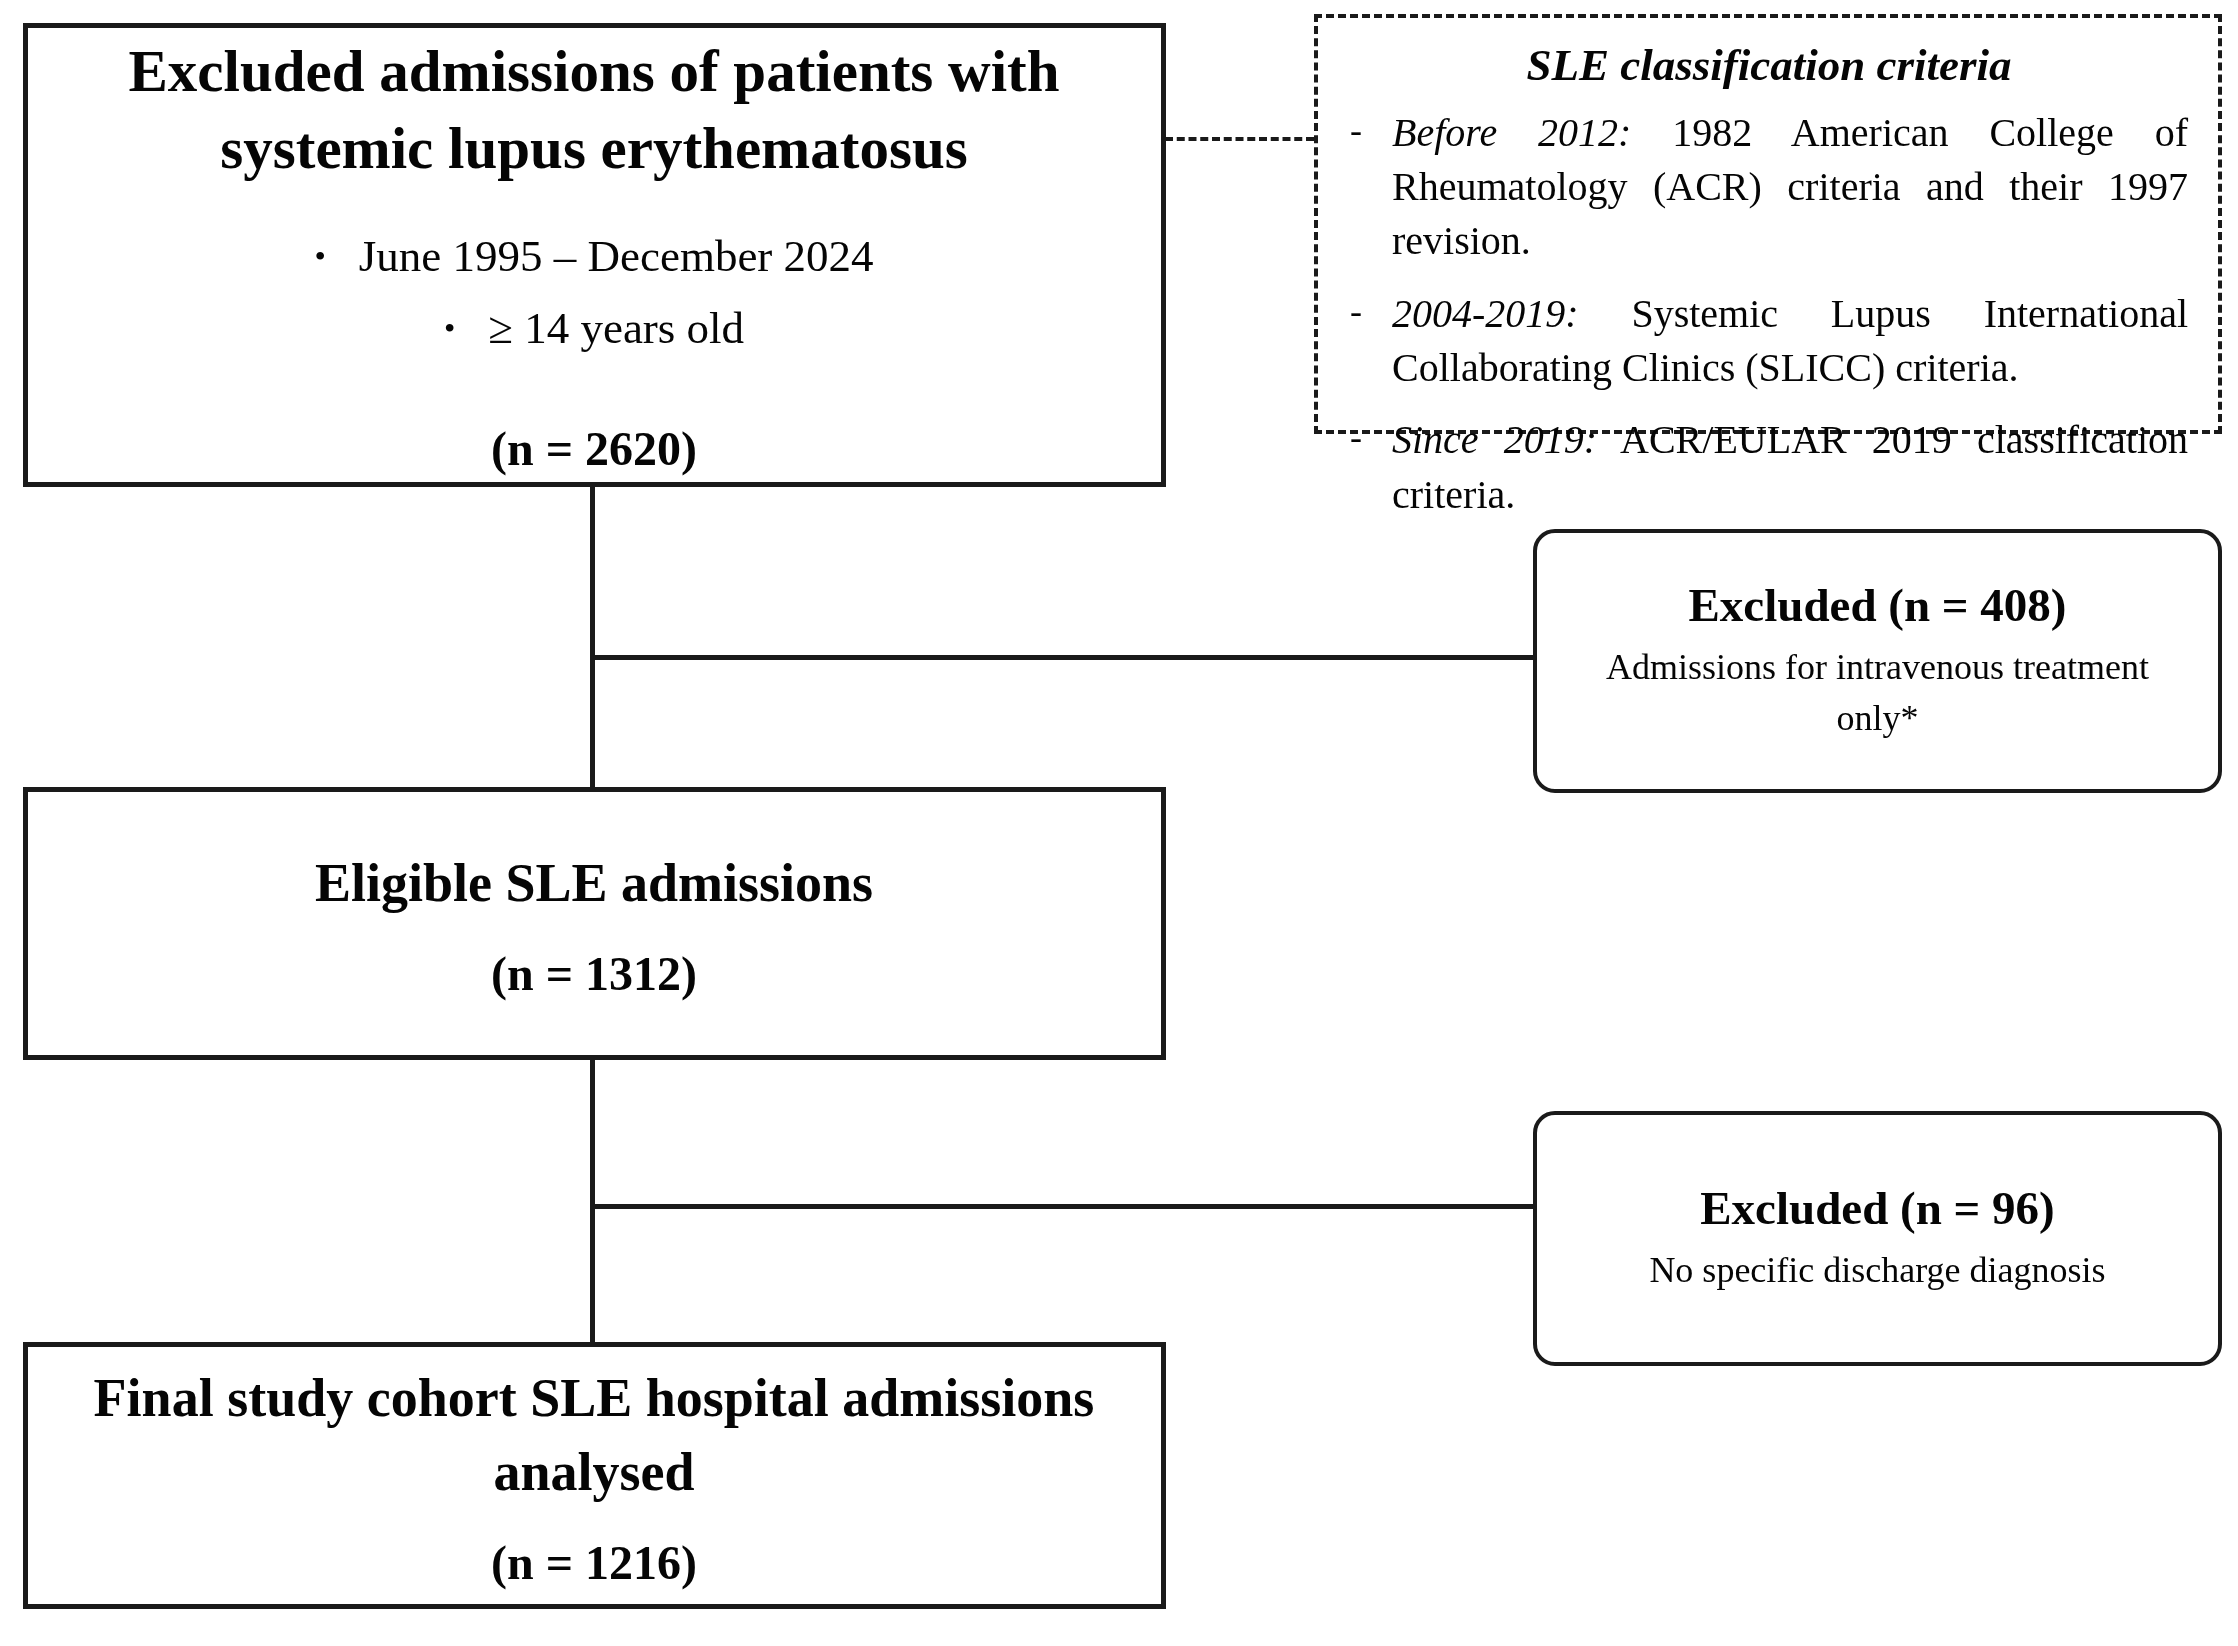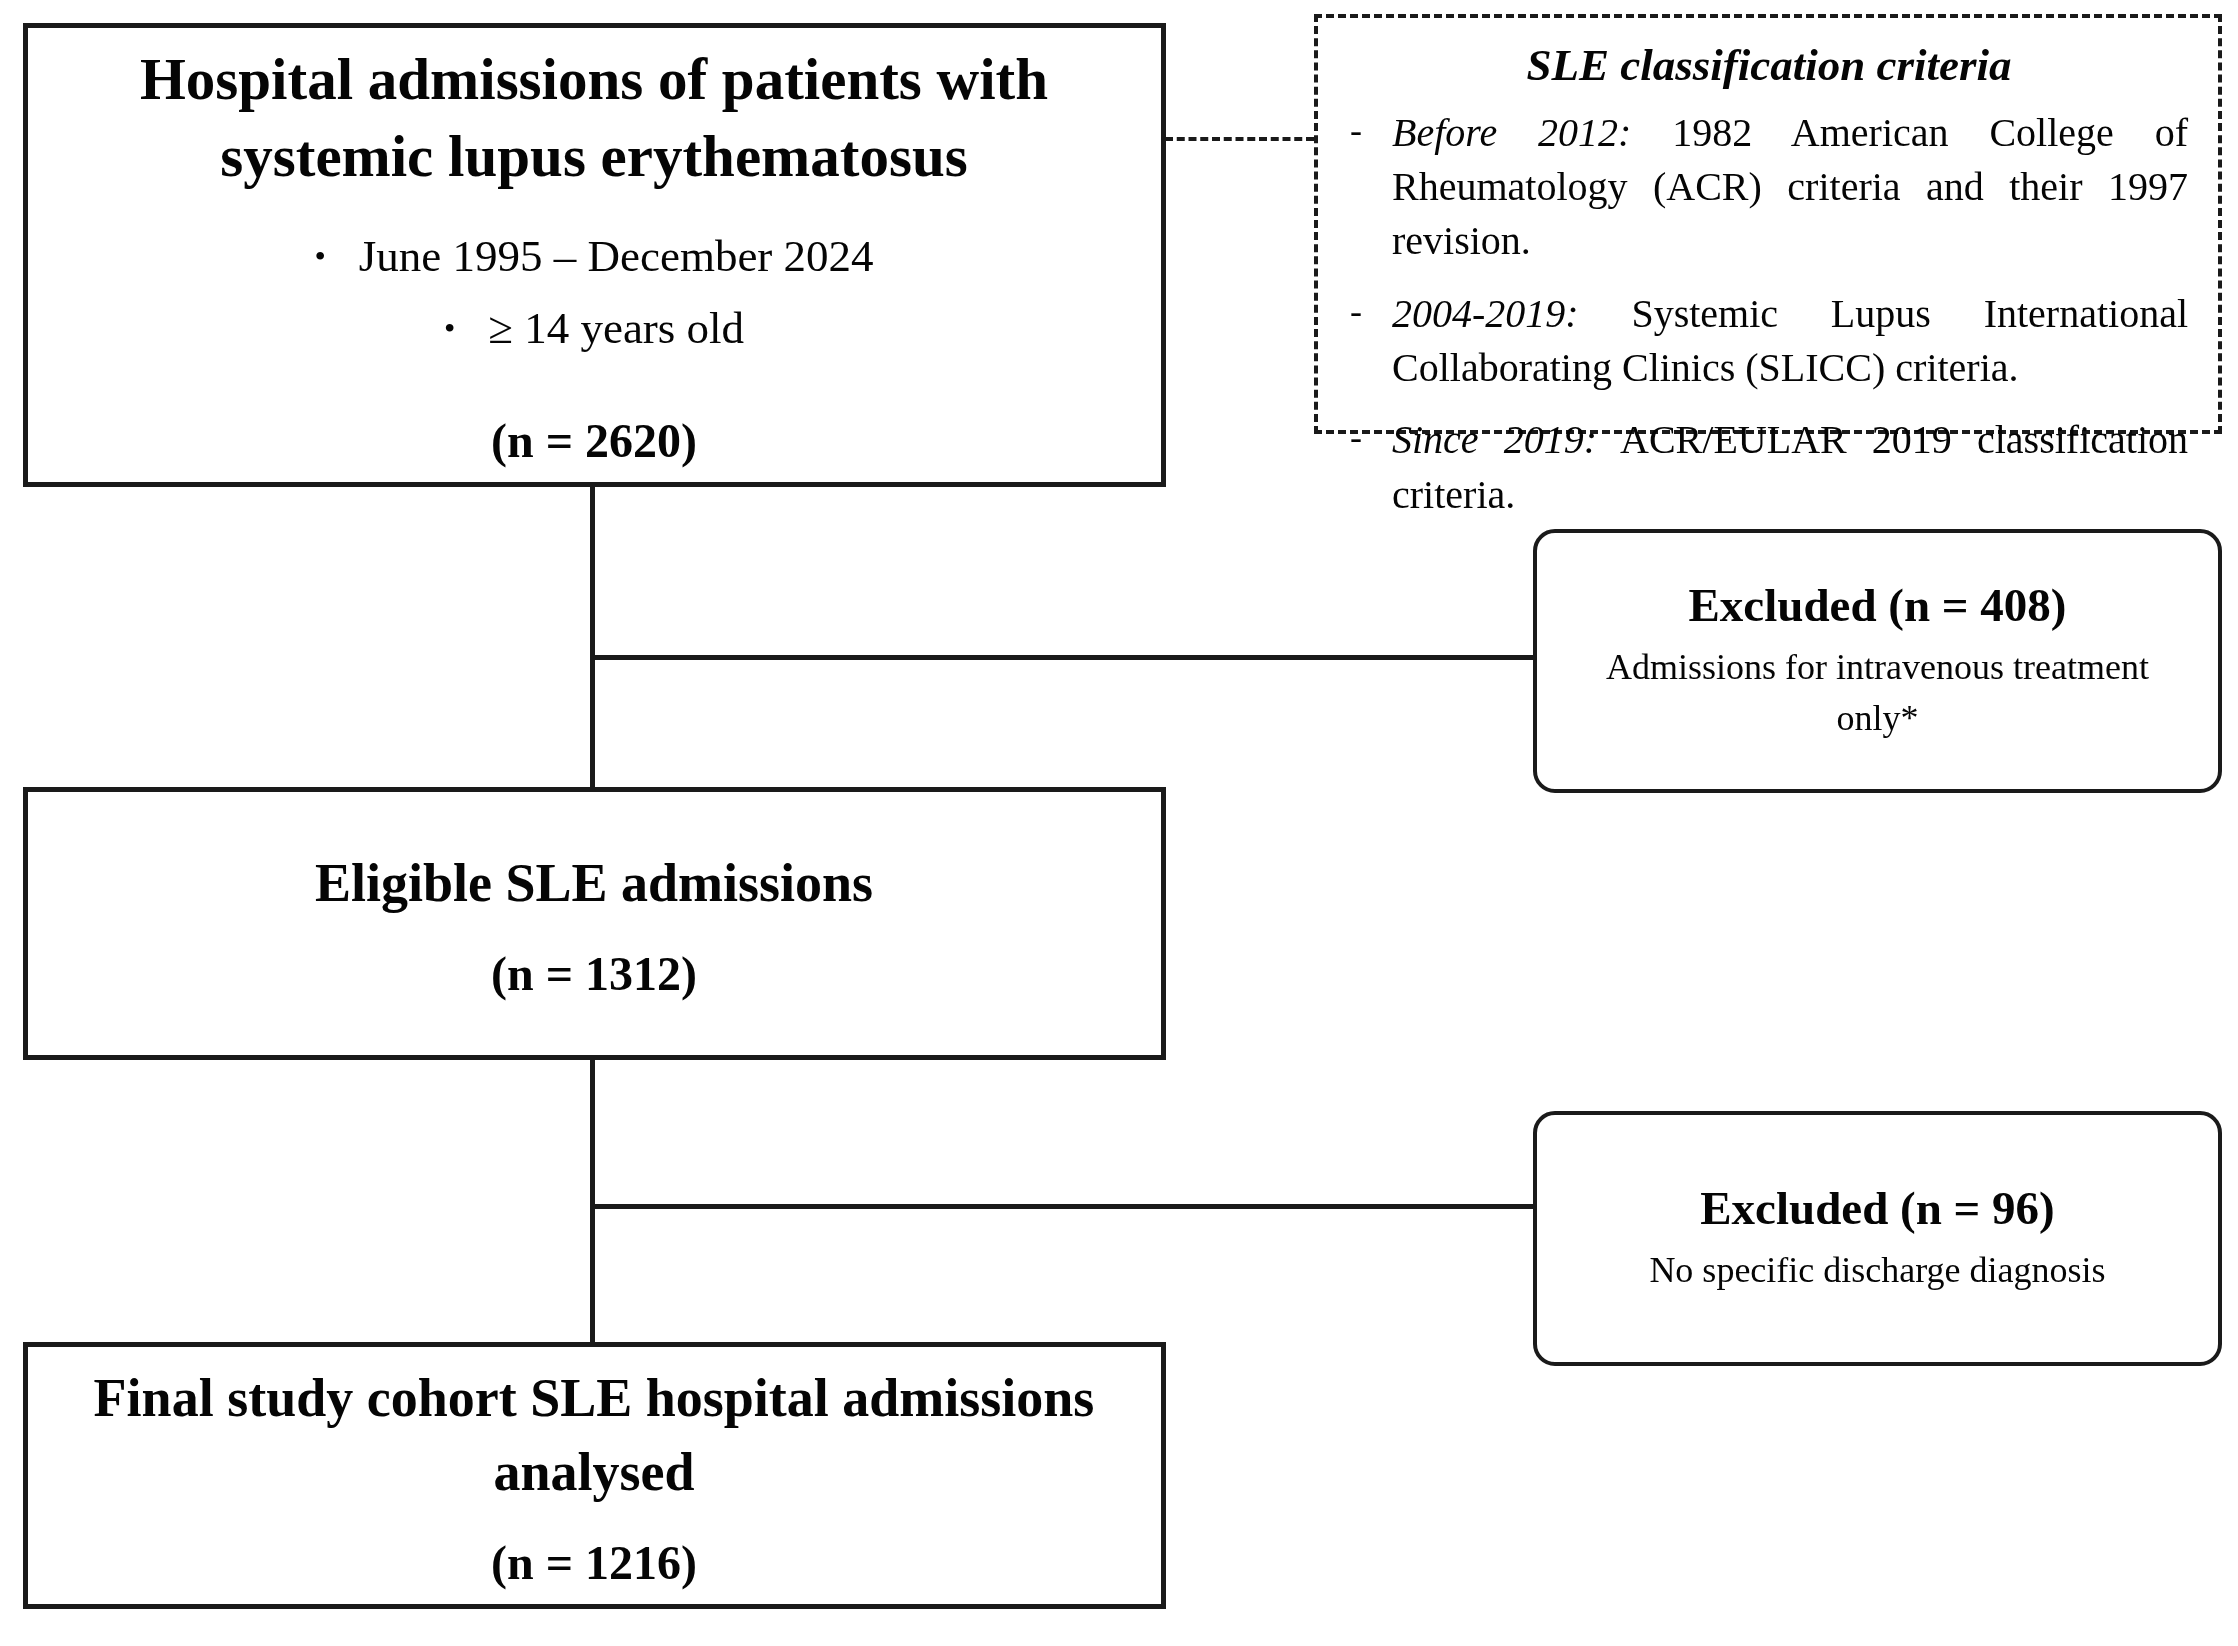--- a/index.html
+++ b/index.html
@@ -76,21 +76,21 @@
   }
   .count {
     font-weight: bold;
     font-size: 48px;
     margin-top: 42px;
   }
   .count.close { margin-top: 25.5px; }
 
   .bullet-list {
     list-style: none;
-    margin: 4px;
+    margin: 12px;
     padding: 0;
     font-size: 45px;
     line-height: 1.5;
   }
   .bullet-list li { margin: 4.5px 0; }
   .bullet-dot {
     font-size: 0.72em;
     vertical-align: 0.12em;
     margin-right: 33px;
   }
@@ -141,21 +141,21 @@
 
 <div class="canvas">
 
   <div class="dash-line" id="conn-source-criteria"></div>
   <div class="vline" id="conn-source-eligible"></div>
   <div class="hline" id="conn-branch-excl1"></div>
   <div class="vline" id="conn-eligible-final"></div>
   <div class="hline" id="conn-branch-excl2"></div>
 
   <div class="fbox" id="source-box">
-    <div class="big-title">Hospital admissions of patients with systemic lupus erythematosus</div>
+    <div class="big-title">Excluded admissions of patients with systemic lupus erythematosus</div>
     <ul class="bullet-list">
       <li>
         <span class="bullet-dot">•</span><span>June 1995 – December 2024</span>
       </li>
       <li>
         <span class="bullet-dot">•</span><span>≥ 14 years old</span>
       </li>
     </ul>
     <div class="count">(n = 2620)</div>
   </div>

